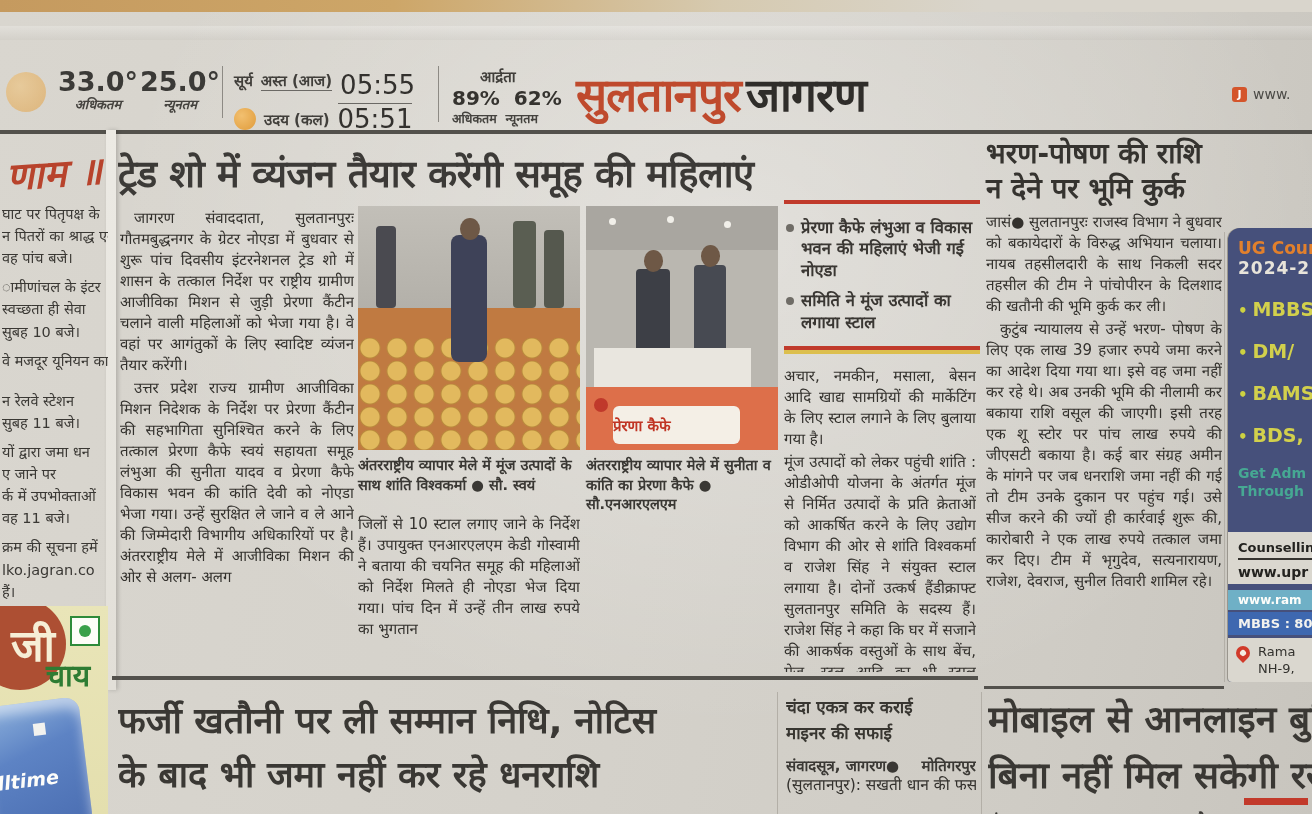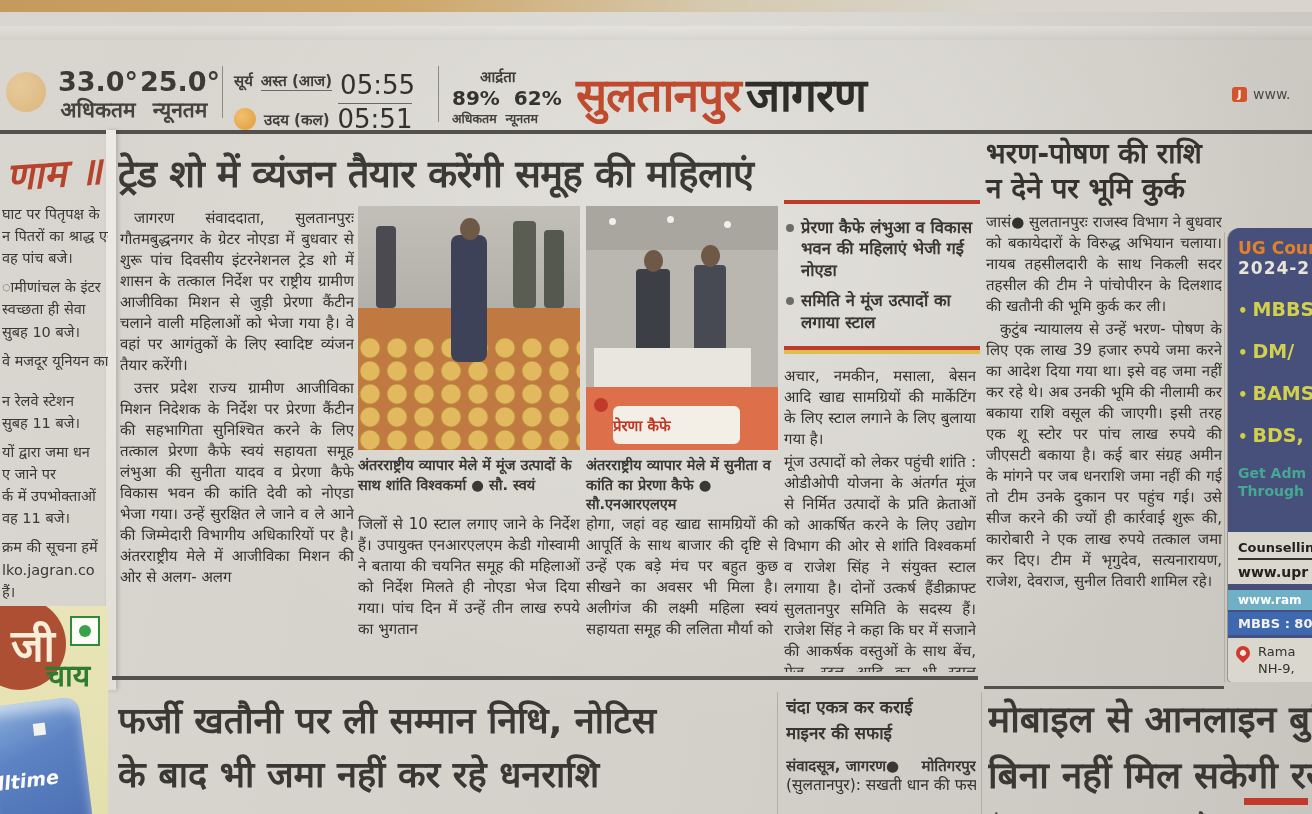--- a/index.html
+++ b/index.html
@@ -8,21 +8,21 @@
       radial-gradient(ellipse at 55% 30%, rgba(255,255,255,.35), rgba(0,0,0,0) 60%),
       linear-gradient(100deg, #d9d6cf 0%, #d5d2cb 45%, #cfccc5 80%, #c8c5be 100%);
     font-family:"DejaVu Sans",sans-serif;color:#34322e;}
   .abs{position:absolute;}
   .top-strip{left:0;top:0;width:100%;height:12px;
     background:linear-gradient(90deg,#c59a5f 0%,#cda668 30%,#d6cab0 55%,#d9d5cc 75%);}
   .fold{left:0;top:26px;width:100%;height:14px;background:linear-gradient(180deg,rgba(255,255,255,.45),rgba(0,0,0,.05));opacity:.5;}
   
   .sun{border-radius:50%;background:radial-gradient(circle at 35% 35%,#f2c070,#e09b3a);}
   .temp-big{font-size:27px;font-weight:bold;color:#3b3a37;line-height:1;}
-  .temp-small{font-size:21px;font-weight:bold;color:#45433f;}
+  .temp-small{font-size:13px;font-weight:bold;color:#45433f;font-style:italic;}
   .wline{width:1px;background:#8d8a84;}
   .sunrow{font-size:15px;font-weight:bold;color:#413f3b;}
   .suntime{font-size:26px;font-weight:normal;color:#33312e;}
   .masthead-city{color:#bf4a2d;font-weight:bold;font-size:46px;letter-spacing:-1px;}
   .masthead-brand{color:#2f2d2a;font-weight:bold;font-size:46px;letter-spacing:-1px;}
   .rule{background:#53514c;}
   
   .torn-edge{left:106px;top:130px;width:10px;height:560px;
     background:linear-gradient(180deg,#eceae4,#e2dfd8);box-shadow:2px 0 4px rgba(0,0,0,.18);}
   .orn{color:#b8432c;font-weight:bold;font-style:italic;font-size:38px;transform:rotate(-4deg);}
@@ -213,23 +213,20 @@
       <div class="p2-panel">
         <span>प्रेरणा कैफे</span>
       </div>
     </div>
   </div>
   <div class="abs cap" style="left:586px;top:456px;width:192px">अंतरराष्ट्रीय व्यापार मेले में सुनीता व कांति का प्रेरणा कैफे ● सौ.एनआरएलएम</div>
 
   <div class="abs bodytxt clip" style="left:358px;top:514px;width:222px;height:158px">
     <p style="text-indent:0">जिलों से 10 स्टाल लगाए जाने के निर्देश हैं। उपायुक्त एनआरएलएम केडी गोस्वामी ने बताया की चयनित समूह की महिलाओं को निर्देश मिलते ही नोएडा भेज दिया गया। पांच दिन में उन्हें तीन लाख रुपये का भुगतान</p>
   </div>
-  <div class="abs bodytxt clip" style="left:586px;top:514px;width:192px;height:158px">
-    <p style="text-indent:0">होगा, जहां वह खाद्य सामग्रियों की आपूर्ति के साथ बाजार की दृष्टि से उन्हें एक बड़े मंच पर बहुत कुछ सीखने का अवसर भी मिला है। अलीगंज की लक्ष्मी महिला स्वयं सहायता समूह की ललिता मौर्या को</p>
-  </div>
 
   <div class="abs bull-box" style="left:784px;top:200px;width:192px;padding:4px 2px">
     <div class="bull-item">
       <span class="bull-dot"></span>
       <span>प्रेरणा कैफे लंभुआ व विकास भवन की महिलाएं भेजी गई नोएडा</span>
     </div>
     <div class="bull-item">
       <span class="bull-dot"></span>
       <span>समिति ने मूंज उत्पादों का लगाया स्टाल</span>
     </div>

